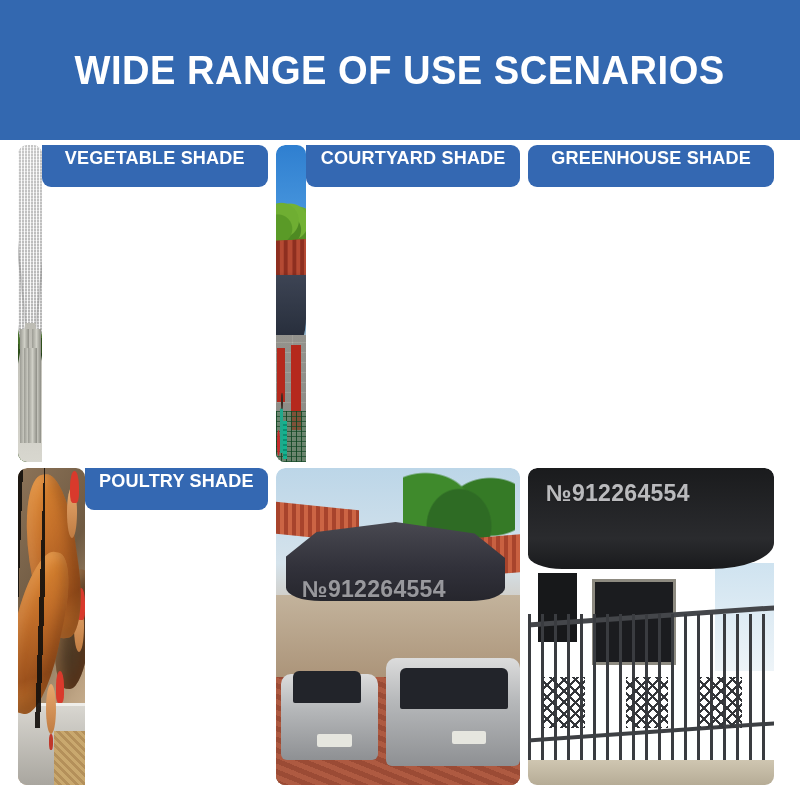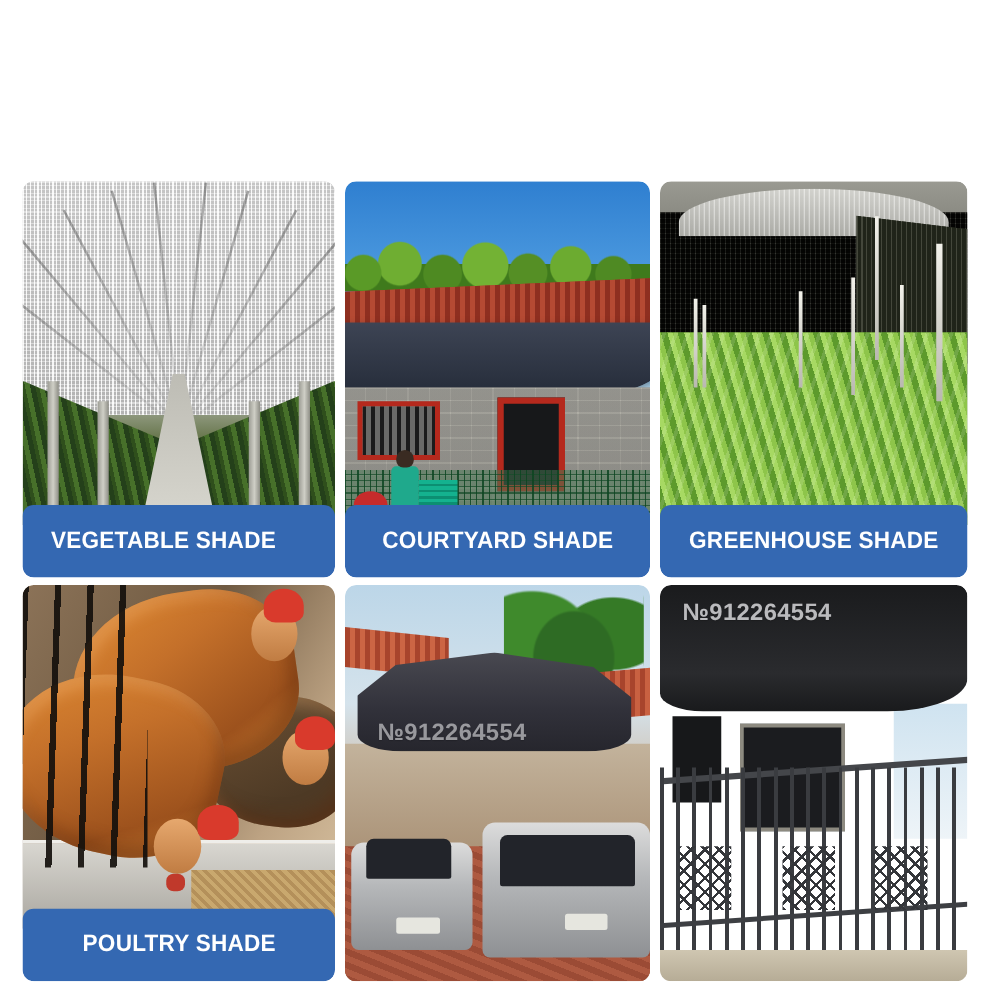--- a/index.html
+++ b/index.html
@@ -35,21 +35,21 @@
     display:grid;
     grid-template-columns:250px 244px 246px;
     grid-template-rows:317px 317px;
     column-gap:8px; row-gap:6px;
   }
   .card {
     position:relative;
     border-radius:9px;
     overflow:hidden;
     background:#ffffff;
-    display:flex; flex-direction:column;
+    display:flex; flex-direction:row;
   }
   .photo {
     position:relative;
     flex:1 1 auto;
     overflow:hidden;
     border-radius:9px 9px 0 0;
   }
   .label {
     position:relative;
     height:58px;
@@ -68,21 +68,21 @@
     font-weight:bold;
     letter-spacing:0.2px;
     transform:scaleX(0.95);
     white-space:nowrap;
     font-family:"Liberation Sans", sans-serif;
   }
 
   .watermark {
     position:absolute;
     color:rgba(225,225,228,0.62);
-    font-size:19px;
+    font-size:23px;
     font-weight:bold;
     letter-spacing:0.3px;
     z-index:4;
     pointer-events:none;
     font-family:"Liberation Sans", sans-serif;
     text-shadow:0 1px 1px rgba(0,0,0,0.18);
   }
   .wm-car { left:26px; top:108px; }
   .wm-balcony { left:18px; top:12px; color:rgba(232,232,234,0.78); }
 
@@ -290,20 +290,23 @@
       repeating-linear-gradient(45deg, #34363a 0 2px, transparent 2px 8px),
       repeating-linear-gradient(-45deg, #34363a 0 2px, transparent 2px 8px);
   }
   .ba-floor { position:absolute; left:0; right:0; bottom:0; height:8%; background:linear-gradient(#cfc6b1,#b6ac96); }
 </style>
 </head>
 <body>
 
 <div class="page">
 
+  <div class="banner">
+    <div class="banner-title">WIDE RANGE OF USE SCENARIOS</div>
+  </div>
 
   <div class="grid">
 
     <div class="card">
       <div class="photo">
         <div class="scene">
           <div class="veg-sky"></div>
           <div class="veg-net"></div>
           <div class="veg-ray" style="transform:rotate(-52deg)"></div>
           <div class="veg-ray" style="transform:rotate(-40deg)"></div>

